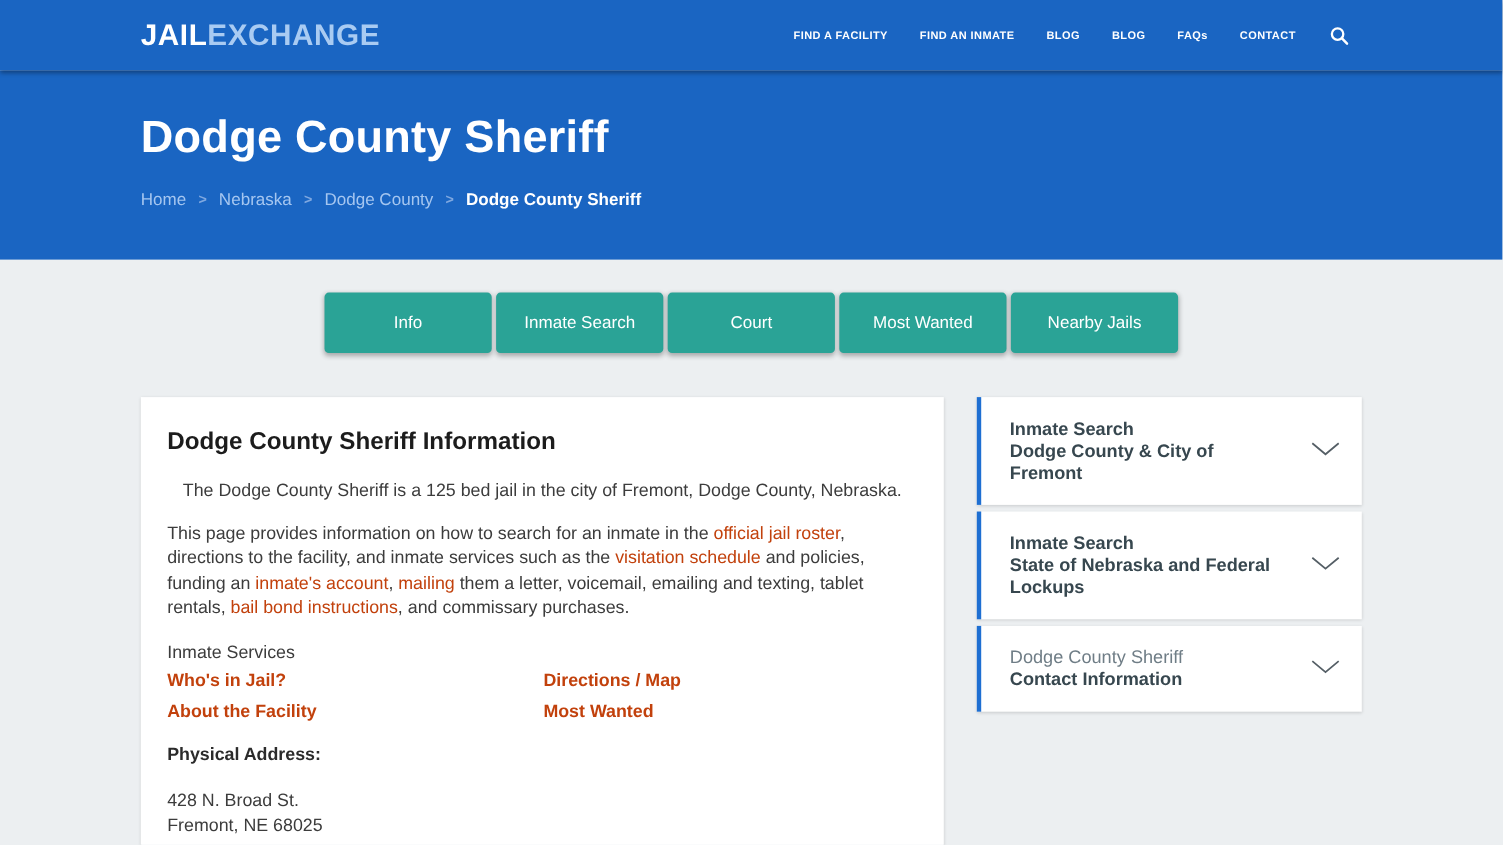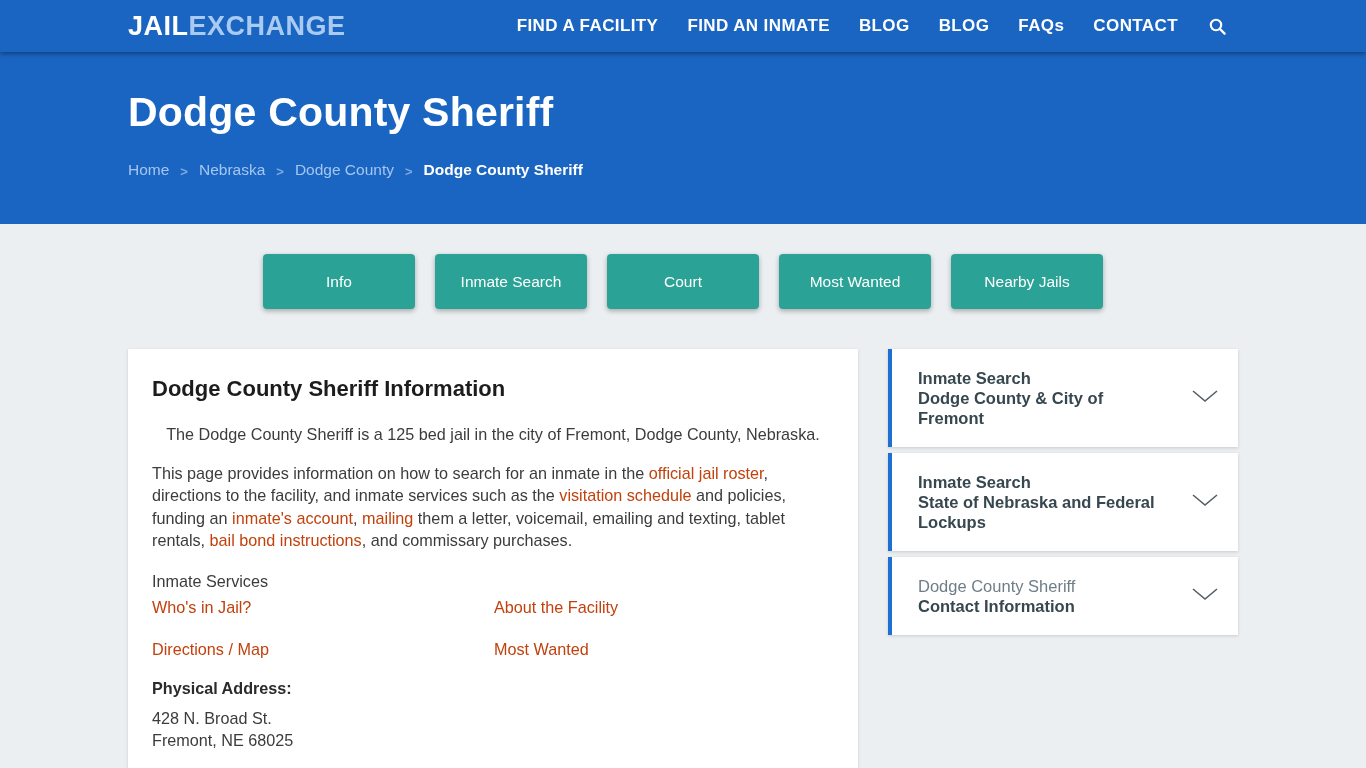--- a/index.html
+++ b/index.html
@@ -6,60 +6,60 @@
   html, body {
     width: 1366px; height: 768px;
     overflow: hidden;
     background: #eceff1;
     font-family: "Liberation Sans", sans-serif;
   }
 
   
   .topbar {
     position: relative; z-index: 5;
-    height: 52px;
+    height: 64px;
     background: #1a65c2;
     display: flex; align-items: center; justify-content: space-between;
     padding: 0 140px 0 128px;
     box-shadow: 0 2px 4px rgba(0,0,0,0.35);
   }
   .logo { font-size: 27px; font-weight: 700; letter-spacing: 0.5px; cursor: pointer; }
   .logo .p1 { color: #ffffff; }
   .logo .p2 { color: #a9cbf2; }
   .topnav { display: flex; align-items: center; gap: 29px; }
   .topnav a {
     color: #ffffff; text-decoration: none;
-    font-size: 17px; font-weight: 700; letter-spacing: 0.4px;
+    font-size: 10px; font-weight: 700; letter-spacing: 0.4px;
   }
   .search-btn { display: flex; align-items: center; cursor: pointer; margin-left: 2px; }
 
   
   .hero {
     height: 172px;
     background: #1a65c2;
     padding: 37px 128px 0 128px;
   }
   .hero h1 {
     color: #ffffff;
     font-size: 41px; font-weight: 700;
     letter-spacing: 0.2px;
   }
   .breadcrumb {
     margin-top: 25px;
     font-size: 15.5px;
-    display: flex; align-items: flex-end;
+    display: flex; align-items: flex-start;
   }
   .breadcrumb a { color: #a5c6f0; text-decoration: none; }
   .breadcrumb .sep { color: #7fa8e0; margin: 0 11px; font-size: 13px; font-weight: 700; }
   .breadcrumb .current { color: #ffffff; font-weight: 700; }
 
   
   .tabs-row {
     margin-top: 30px;
-    display: flex; justify-content: center; gap: 20px;
+    display: flex; justify-content: center; gap: 4px;
   }
   .tab-btn {
     width: 152px; height: 55px;
     background: #2aa396; color: #ffffff;
     border: none; border-radius: 4px;
     font-family: "Liberation Sans", sans-serif;
     font-size: 15.5px;
     box-shadow: 0 2px 5px rgba(0,0,0,0.3);
     cursor: pointer;
   }
@@ -82,26 +82,26 @@
   }
   .main-card p, .main-card .txt {
     font-size: 16.2px; line-height: 22.5px; color: #3c3c3c;
   }
   .intro { margin-bottom: 16px; text-align: center; }
   .about { margin-bottom: 18px; }
   a.inline-link, .link { color: #c2410c; text-decoration: none; cursor: pointer; }
   .services-heading { font-weight: 400; margin-bottom: 4px; }
   .services-grid {
     display: grid; grid-template-columns: 342px auto;
-    row-gap: 20px; margin-bottom: 17px;
+    row-gap: 6px; margin-bottom: 17px; font-weight: bold;
   }
   .services-grid a { font-size: 16.2px; line-height: 22px; }
   .phone-line { margin-bottom: 17px; }
   .phone-line .lbl, .addr-lbl { font-weight: 700; color: #2b2b2b; }
-  .addr-lbl { display: block; margin-bottom: 7px; }
+  .addr-lbl { display: block; margin-bottom: 19px; }
   .addr-line { display: block; }
 
   
   .sidebar { width: 350px; flex: none; }
   .side-card {
     background: #ffffff;
     border-left: 4px solid #1e6fd2;
     box-shadow: 0 1px 3px rgba(0,0,0,0.15);
     margin-bottom: 6px;
     padding: 19px 20px 19px 26px;
@@ -164,22 +164,22 @@
 <div class="content">
 
   <main class="main-card">
     <h2>Dodge County Sheriff Information</h2>
     <p class="intro">The Dodge County Sheriff is a 125 bed jail in the city of Fremont, Dodge County, Nebraska.</p>
     <p class="about">This page provides information on how to search for an inmate in the <a href="#" class="inline-link">official jail roster</a>, directions to the facility, and inmate services such as the <a href="#" class="inline-link">visitation schedule</a> and policies, funding an <a href="#" class="inline-link">inmate's account</a>, <a href="#" class="inline-link">mailing</a> them a letter, voicemail, emailing and texting, tablet rentals, <a href="#" class="inline-link">bail bond instructions</a>, and commissary purchases.</p>
 
     <div class="txt services-heading">Inmate Services</div>
     <div class="services-grid">
       <a href="#" class="link">Who's in Jail?</a>
+      <a href="#" class="link">Directions / Map</a>
       <a href="#" class="link">About the Facility</a>
-      <a href="#" class="link">Directions / Map</a>
       <a href="#" class="link">Most Wanted</a>
     </div>
 
 
     <p>
       <span class="addr-lbl">Physical Address:</span>
       <span class="addr-line">428 N. Broad St.</span>
       <span class="addr-line">Fremont, NE 68025</span>
     </p>
   </main>

